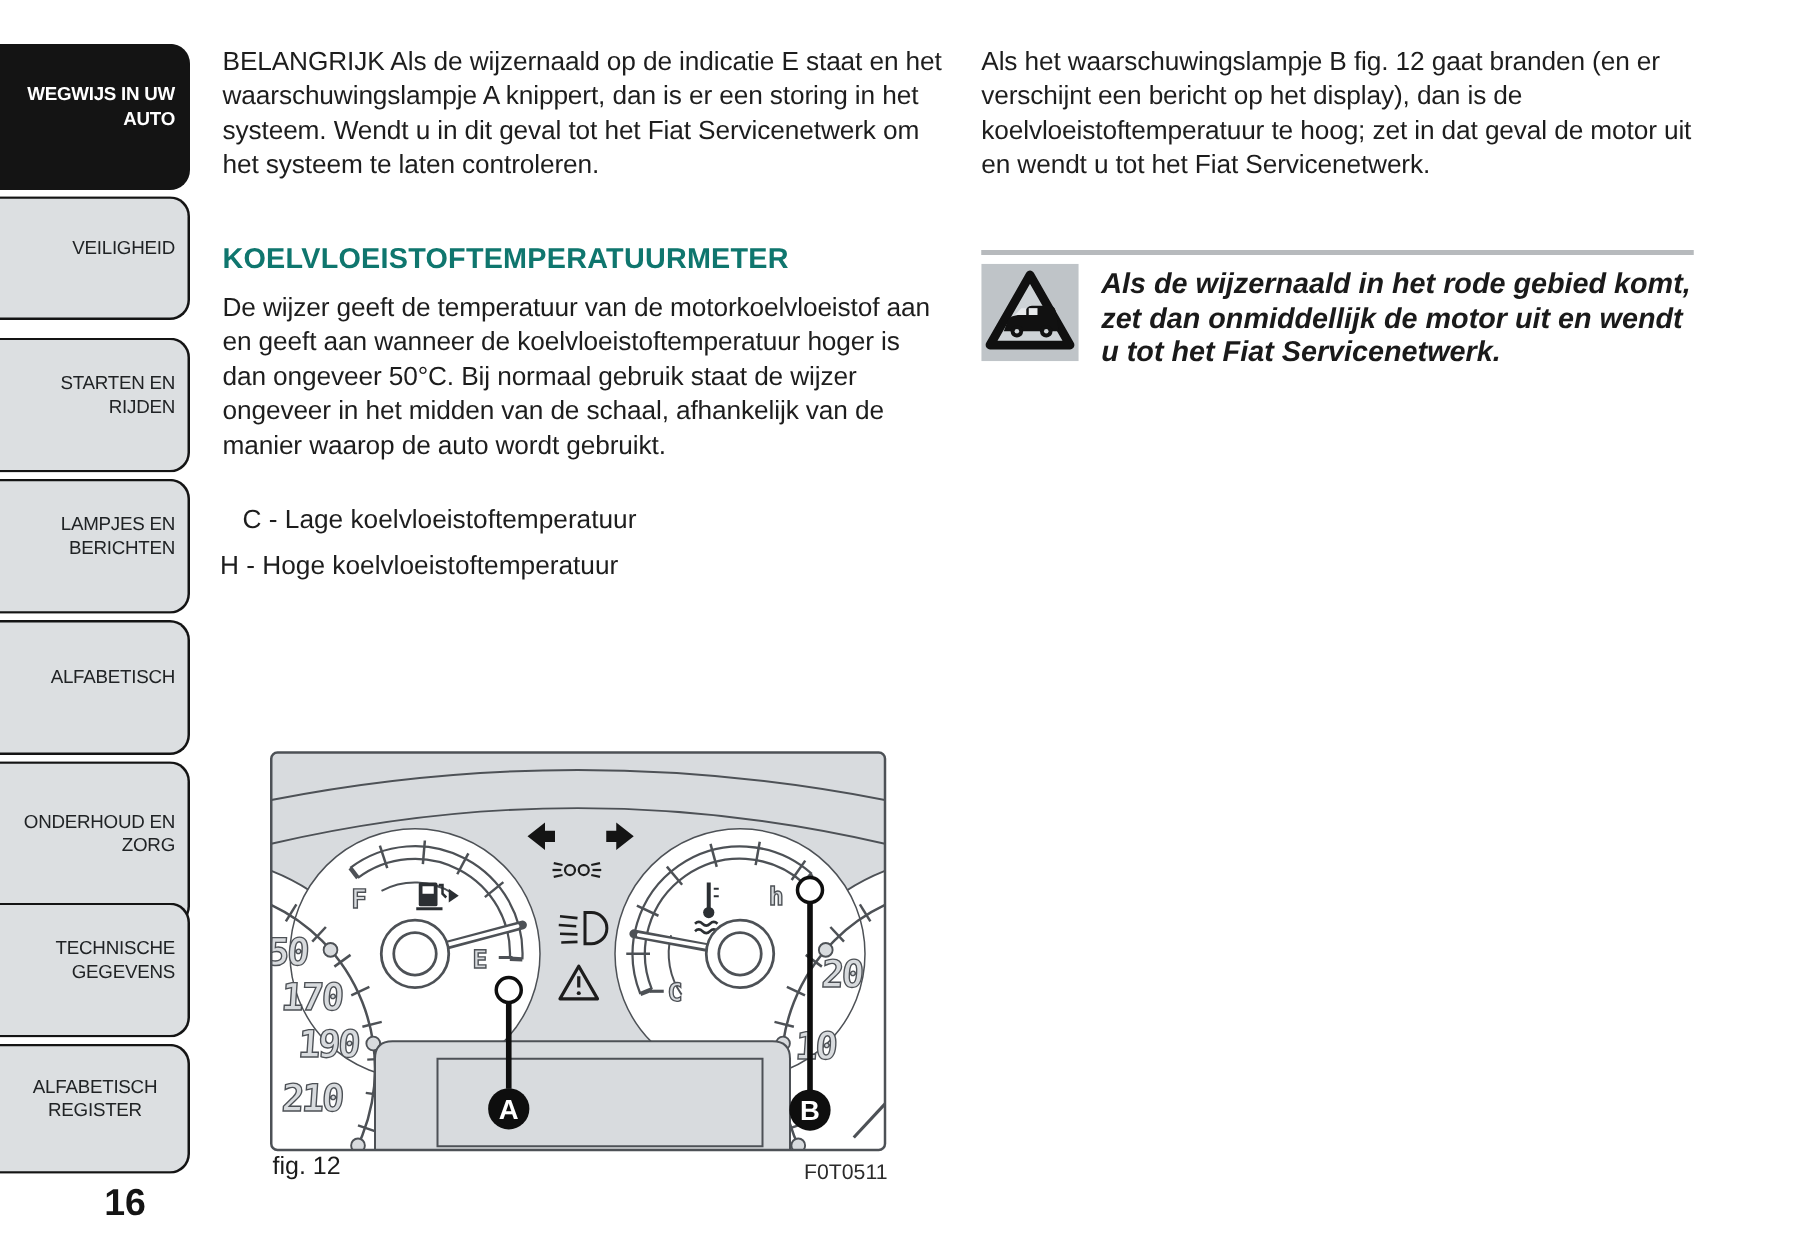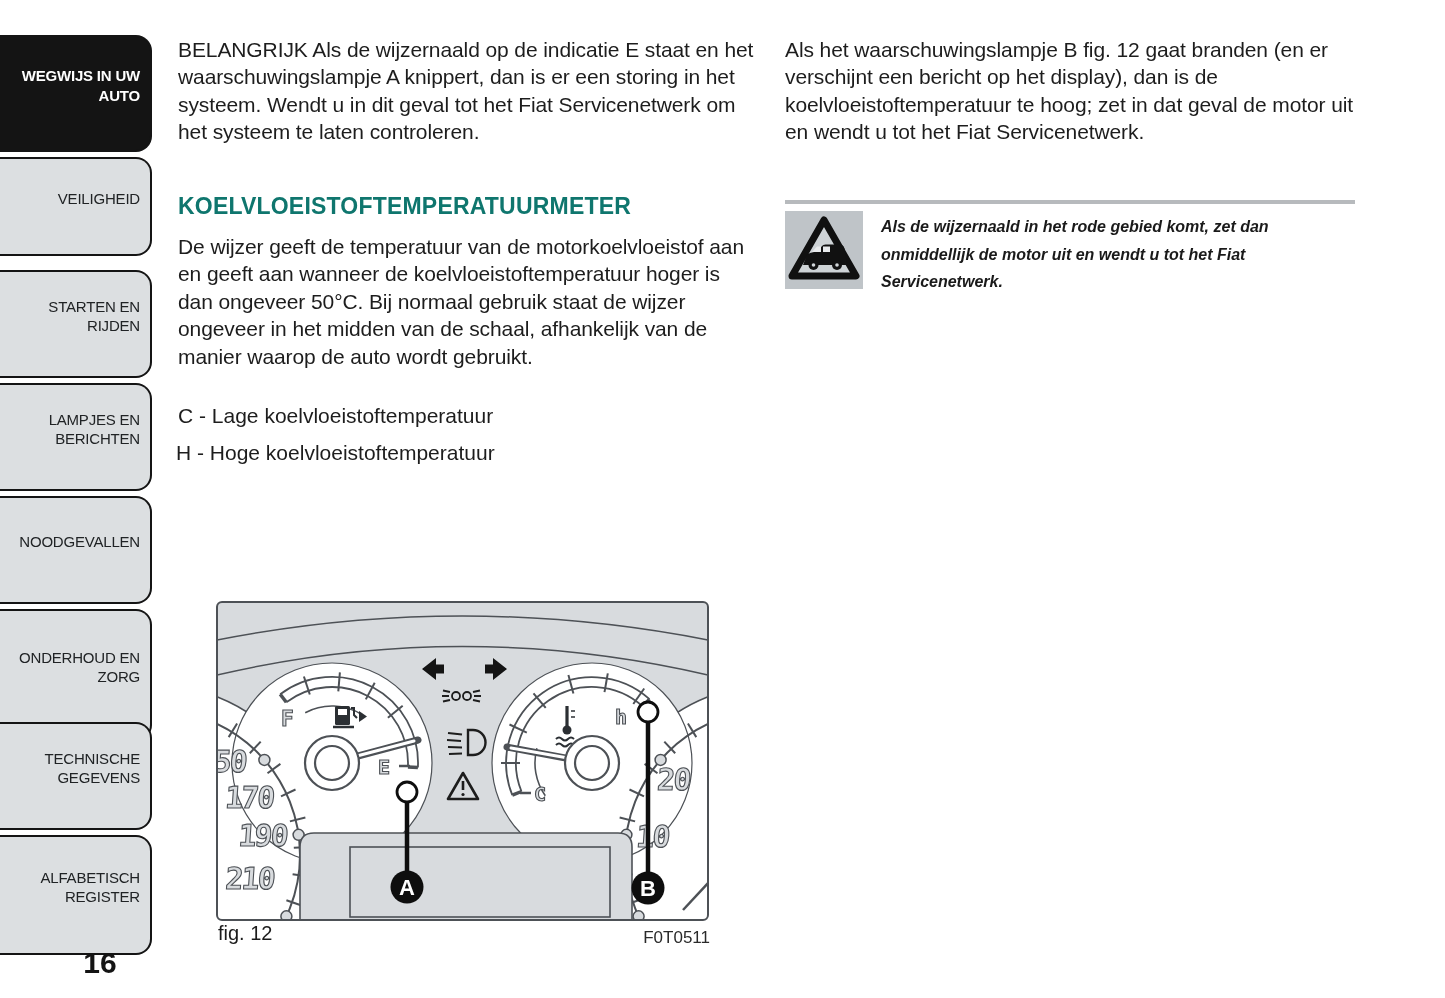--- a/index.html
+++ b/index.html
@@ -20,21 +20,21 @@
     position:absolute;left:55px;top:946px;width:90px;text-align:center;
     font-size:30px;font-weight:bold;color:#141414;
   }
   
   .col{position:absolute;width:578px;}
   .para{font-size:21px;line-height:27.4px;letter-spacing:-0.1px;}
   .heading{font-size:23px;font-weight:bold;letter-spacing:0.2px;color:#0f766e;}
   .legend{font-size:21px;}
   .rule{position:absolute;left:785px;top:200px;width:570px;height:4px;background:#b7babd;}
   .warnbox{position:absolute;left:785px;top:211px;width:575px;display:flex;gap:18px;}
-  .warnbox .txt{font-size:16px;line-height:27.5px;font-weight:bold;font-style:italic;color:#1a1a1a;padding-top:2px;}
+  .warnbox .txt{font-size:23px;line-height:27.5px;font-weight:bold;font-style:italic;color:#1a1a1a;padding-top:2px;}
   
   .figure{position:absolute;left:215px;top:600px;width:495px;height:322px;}
   .figcaption{position:absolute;left:218px;top:922px;font-size:20px;color:#1b1b1b;}
   .figcode{position:absolute;left:630px;top:928px;width:80px;text-align:right;font-size:17px;font-weight:normal;color:#2a2a2a;}
   svg text.digital{
     font-family:"DejaVu Sans Mono", monospace;font-weight:bold;
     fill:#d8dbde;stroke:#4d5156;stroke-width:1.1px;letter-spacing:-2px;
   }
   svg text.badge-letter{
     font-family:"Liberation Sans", sans-serif;font-weight:bold;fill:#ffffff;
@@ -50,44 +50,44 @@
   <div class="tab" style="top:157px;height:99px;">
       <span>VEILIGHEID</span>
     </div>
   <div class="tab" style="top:270px;height:108px;">
       <span>STARTEN EN RIJDEN</span>
     </div>
   <div class="tab" style="top:383px;height:108px;">
       <span>LAMPJES EN BERICHTEN</span>
     </div>
   <div class="tab" style="top:496px;height:108px;">
-      <span>NOODGEVALLEN</span>
+      <span>ALFABETISCH</span>
     </div>
   <div class="tab" style="top:609px;height:132px;">
       <span>ONDERHOUD EN ZORG</span>
     </div>
   <div class="tab" style="top:722px;height:108px;">
       <span>TECHNISCHE GEGEVENS</span>
     </div>
-  <div class="tab" style="top:835px;height:120px;">
+  <div class="tab" style="top:835px;height:104px;text-align:center;">
       <span>ALFABETISCH REGISTER</span>
     </div>
 </nav>
 <div class="pagenum">16</div>
 
 <div class="col" style="left:178px;top:36px;">
   <p class="para" style="margin:0;">BELANGRIJK Als de wijzernaald op de indicatie E staat en het waarschuwingslampje A knippert, dan is er een storing in het systeem. Wendt u in dit geval tot het Fiat Servicenetwerk om het systeem te laten controleren.</p>
 </div>
 <div class="col" style="left:178px;top:193px;">
   <h2 class="heading" style="margin:0;">KOELVLOEISTOFTEMPERATUURMETER</h2>
 </div>
 <div class="col" style="left:178px;top:233px;">
   <p class="para" style="margin:0;">De wijzer geeft de temperatuur van de motorkoelvloeistof aan en geeft aan wanneer de koelvloeistoftemperatuur hoger is dan ongeveer 50°C. Bij normaal gebruik staat de wijzer ongeveer in het midden van de schaal, afhankelijk van de manier waarop de auto wordt gebruikt.</p>
 </div>
-<div class="col" style="left:178px;top:404px;">
+<div class="col" style="left:194px;top:404px;">
   <p class="legend" style="margin:0;">C - Lage koelvloeistoftemperatuur</p>
 </div>
 <div class="col" style="left:176px;top:441px;">
   <p class="legend" style="margin:0;">H - Hoge koelvloeistoftemperatuur</p>
 </div>
 
 <div class="col" style="left:785px;top:36px;">
   <p class="para" style="margin:0;">Als het waarschuwingslampje B fig. 12 gaat branden (en er verschijnt een bericht op het display), dan is de koelvloeistoftemperatuur te hoog; zet in dat geval de motor uit en wendt u tot het Fiat Servicenetwerk.</p>
 </div>
 <div class="rule"></div>

